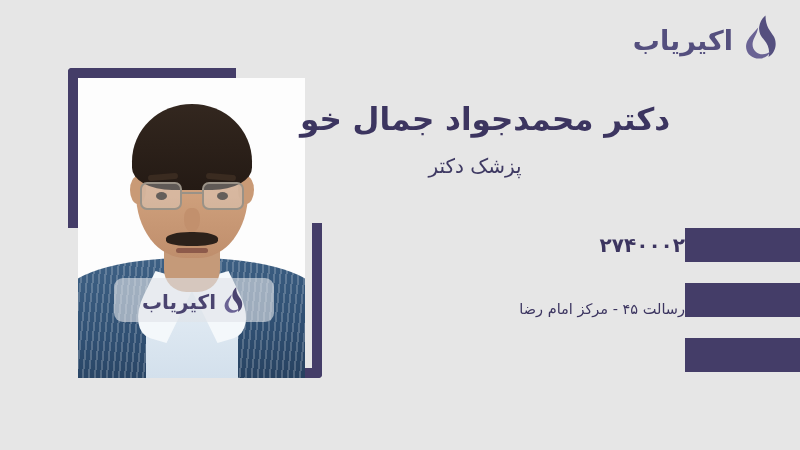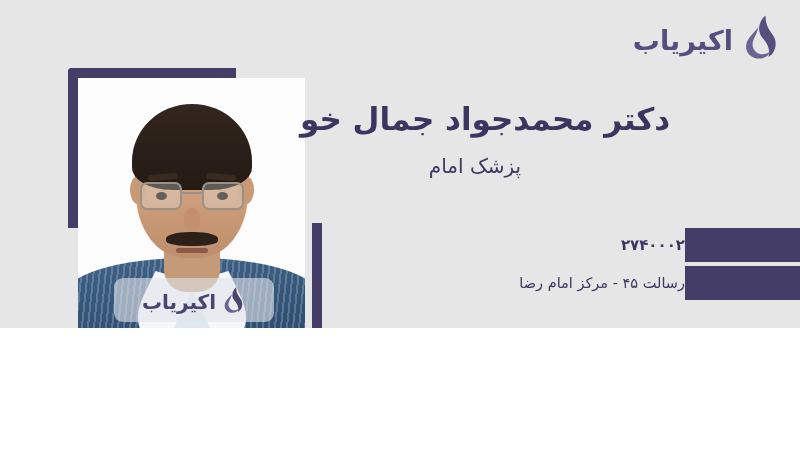--- a/index.html
+++ b/index.html
@@ -9,21 +9,21 @@
   body {
     width: 800px;
     height: 450px;
     overflow: hidden;
     font-family: "DejaVu Sans", "Liberation Sans", sans-serif;
   }
 
   #card {
     position: relative;
     width: 800px;
-    height: 328px;
+    height: 450px;
     background: #e6e6e6;
     overflow: hidden;
   }
 
   
   .brand {
     position: absolute;
     top: 14px;
     right: 18px;
     display: flex;
@@ -315,31 +315,31 @@
   .bar-row {
     position: absolute;
     right: 0;
     display: flex;
     flex-direction: row;
     align-items: center;
     justify-content: flex-start;
     direction: rtl;
   }
   .bar-row.r1 { top: 228px; }
-  .bar-row.r2 { top: 266px; }
+  .bar-row.r2 { top: 283px; align-items: flex-end; }
   .bar-row.r3 { top: 338px; }
 
   .bar {
     width: 115px;
     height: 34px;
     background: #443d68;
     flex: 0 0 auto;
   }
   .bar-label {
-    font-size: 15px;
+    font-size: 20px;
     font-weight: bold;
     color: #3c3560;
     white-space: nowrap;
     margin-left: 14px;
     letter-spacing: .5px;
   }
   .bar-label.addr {
     font-weight: normal;
     font-size: 14.5px;
     letter-spacing: 0;
@@ -396,21 +396,21 @@
             <path d="M18.2 13.5 C14 18.5 10 22 7.6 26.5 C3.6 34 7.6 43 16.5 44.4 C23.4 45.5 28.8 42.2 30.6 37 C26.5 41 20 41.4 16 38 C11.6 34.2 11.8 28.5 14.5 23.5 C16.2 20.4 17.6 17 18.2 13.5 Z" fill="#6a6394"></path>
           </svg>
         </span>
         <span class="wm-word">اکیریاب</span>
       </div>
     </div>
   </div>
 
   <div class="info">
     <h1 class="doc-name">دکتر محمدجواد جمال خو</h1>
-    <p class="doc-spec">پزشک امام</p>
+    <p class="doc-spec">پزشک دکتر</p>
   </div>
 
   <div class="bar-row r1">
     <span class="bar"></span>
     <span class="bar-label">۲۷۴۰۰۰۲</span>
   </div>
 
   <div class="bar-row r2">
     <span class="bar"></span>
     <span class="bar-label addr">رسالت ۴۵ - مرکز امام رضا</span>

